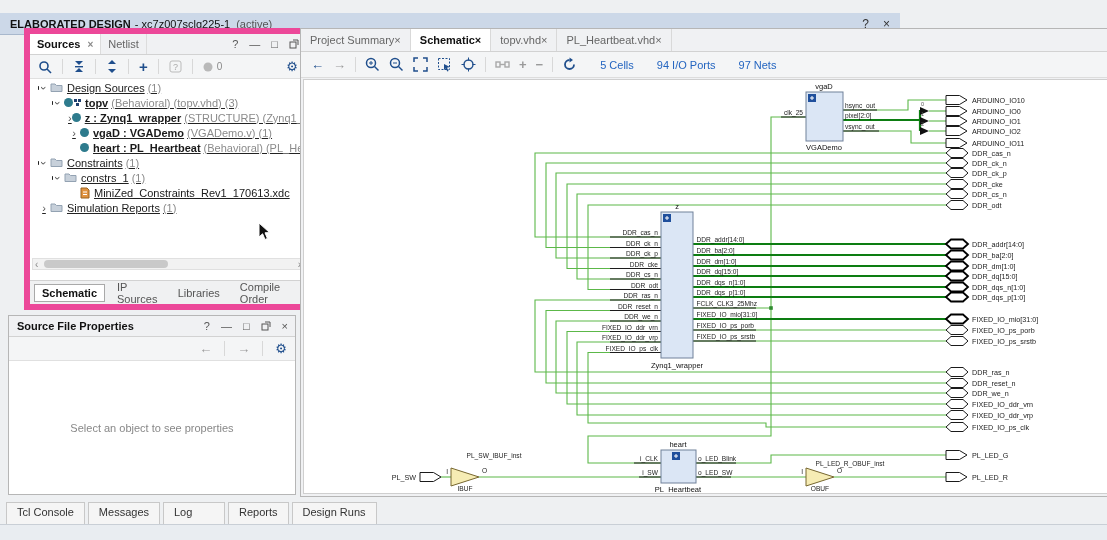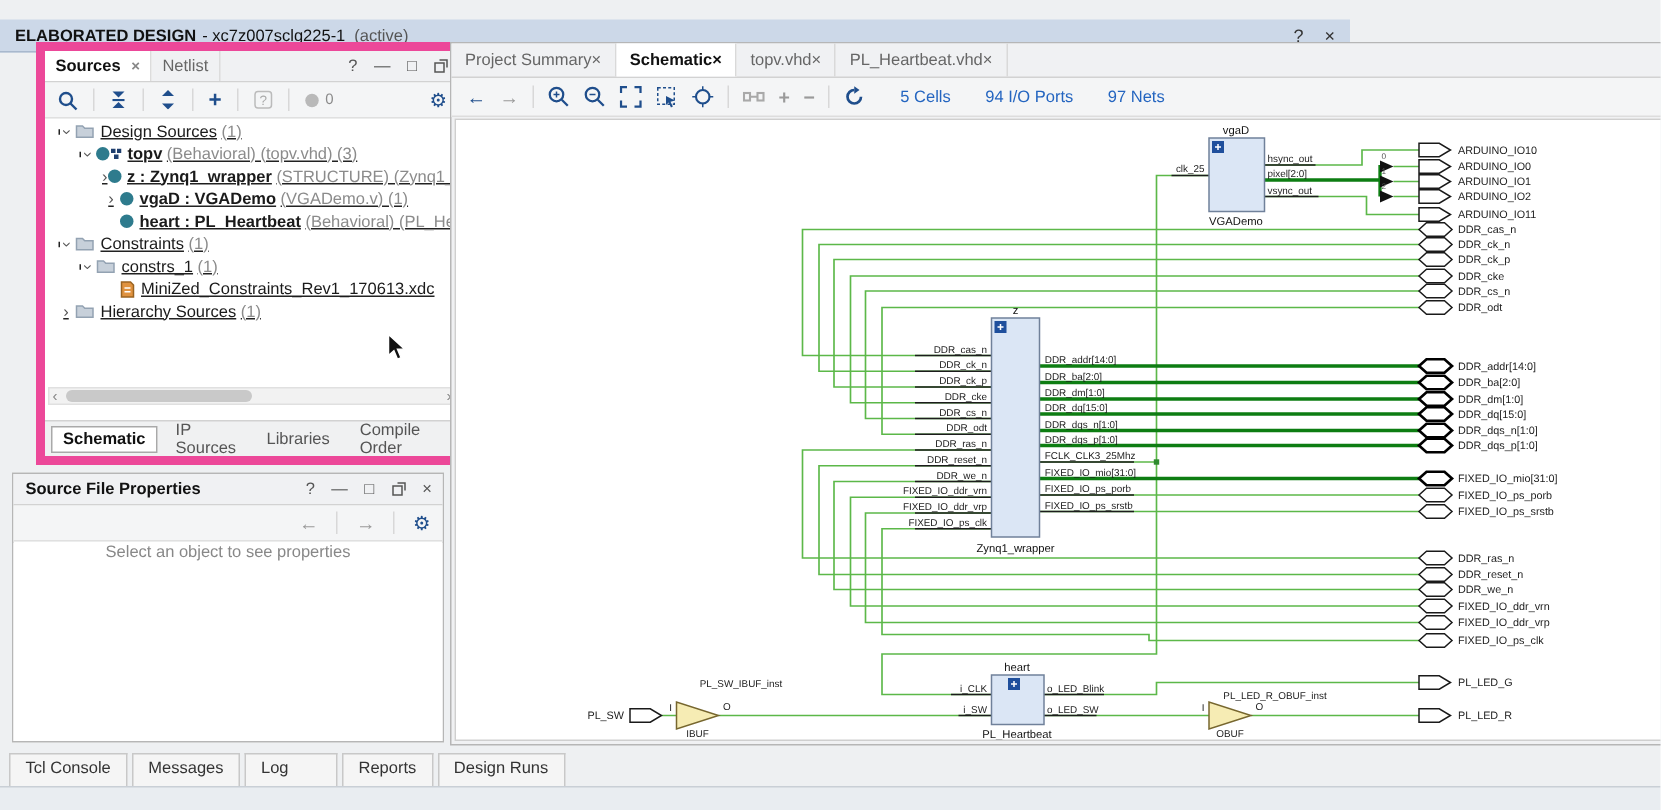--- a/index.html
+++ b/index.html
@@ -37,21 +37,21 @@
   .mod-circle { width:9px; height:9px; border-radius:50%; background:#2e7b8d; flex:0 0 auto; }
   .hscroll { position:absolute; left:2px; right:2px; bottom:34px; height:12px; background:#f2f2f2; border:1px solid #e0e0e0;
     display:flex; align-items:center; font-size:10px; color:#888; }
   .hthumb { height:8px; background:#c9c9c9; border-radius:4px; flex:1; margin:0 4px 0 4px; max-width:200px; }
   .src-foot { position:absolute; left:0; right:0; bottom:0; height:24px; background:#f0f1f2; border-top:1px solid #d2d2d2;
     display:flex; align-items:center; gap:4px; padding:0 4px; font-size:11px; color:#555; }
   .ftab { padding:2px 7px; border:1px solid transparent; }
   .ftab.active { background:#fff; border-color:#a9a9a9; font-weight:bold; color:#111; }
 
   
-  .props-body { position:absolute; left:0; right:0; top:46px; bottom:0; background:#fff; display:flex; align-items:flex-start; justify-content:center; }
+  .props-body { position:absolute; left:0; right:0; top:46px; bottom:0; background:#fff; display:flex; align-items:center; justify-content:center; }
   .props-msg { color:#888; font-size:11px; }
 
   
   .ed-tabs { height:23px; background:#f0f1f3; border-bottom:1px solid #d2d2d2; display:flex; font-size:11px; }
   .edtab { display:flex; align-items:center; padding:0 9px; color:#666; border-right:1px solid #d9d9d9; }
   .edtab.active { background:#fff; color:#111; font-weight:bold; }
   .ed-ctrl { margin-left:auto; display:flex; gap:12px; align-items:center; padding-right:8px; color:#555; }
   .ed-toolbar { height:26px; background:#f4f5f6; border-bottom:1px solid #ddd; display:flex; align-items:center; gap:9px; padding:0 10px; }
   .stat-link { color:#2465c0; font-size:11px; margin-left:14px; }
   .canvas { position:absolute; left:2px; right:2px; top:50px; bottom:2px; background:#fff; border:1px solid #cfcfcf; overflow:hidden; }
@@ -226,21 +226,21 @@
         </span>
       <span class="tname">MiniZed_Constraints_Rev1_170613.xdc</span>
     </div>
     <div class="trow" style="padding-left:8px;">
       <span class="caret">›</span>
       <span class="icon">
           <svg width="13" height="11">
             <path d="M1,2 h4 l1.5,1.5 H12 V9.5 H1 Z" fill="#c7d0da" stroke="#93a2b2"></path>
           </svg>
         </span>
-      <span class="tname">Hierarchy Sources</span>
+      <span class="tname">Simulation Reports</span>
       <span class="tdetail">(1)</span>
     </div>
   </div>
 
   <div class="hscroll">
     <span style="padding:0 2px;">‹</span>
     <span class="hthumb"></span>
     <span style="flex:1;"></span>
     <span style="padding:0 2px;">›</span>
   </div>

